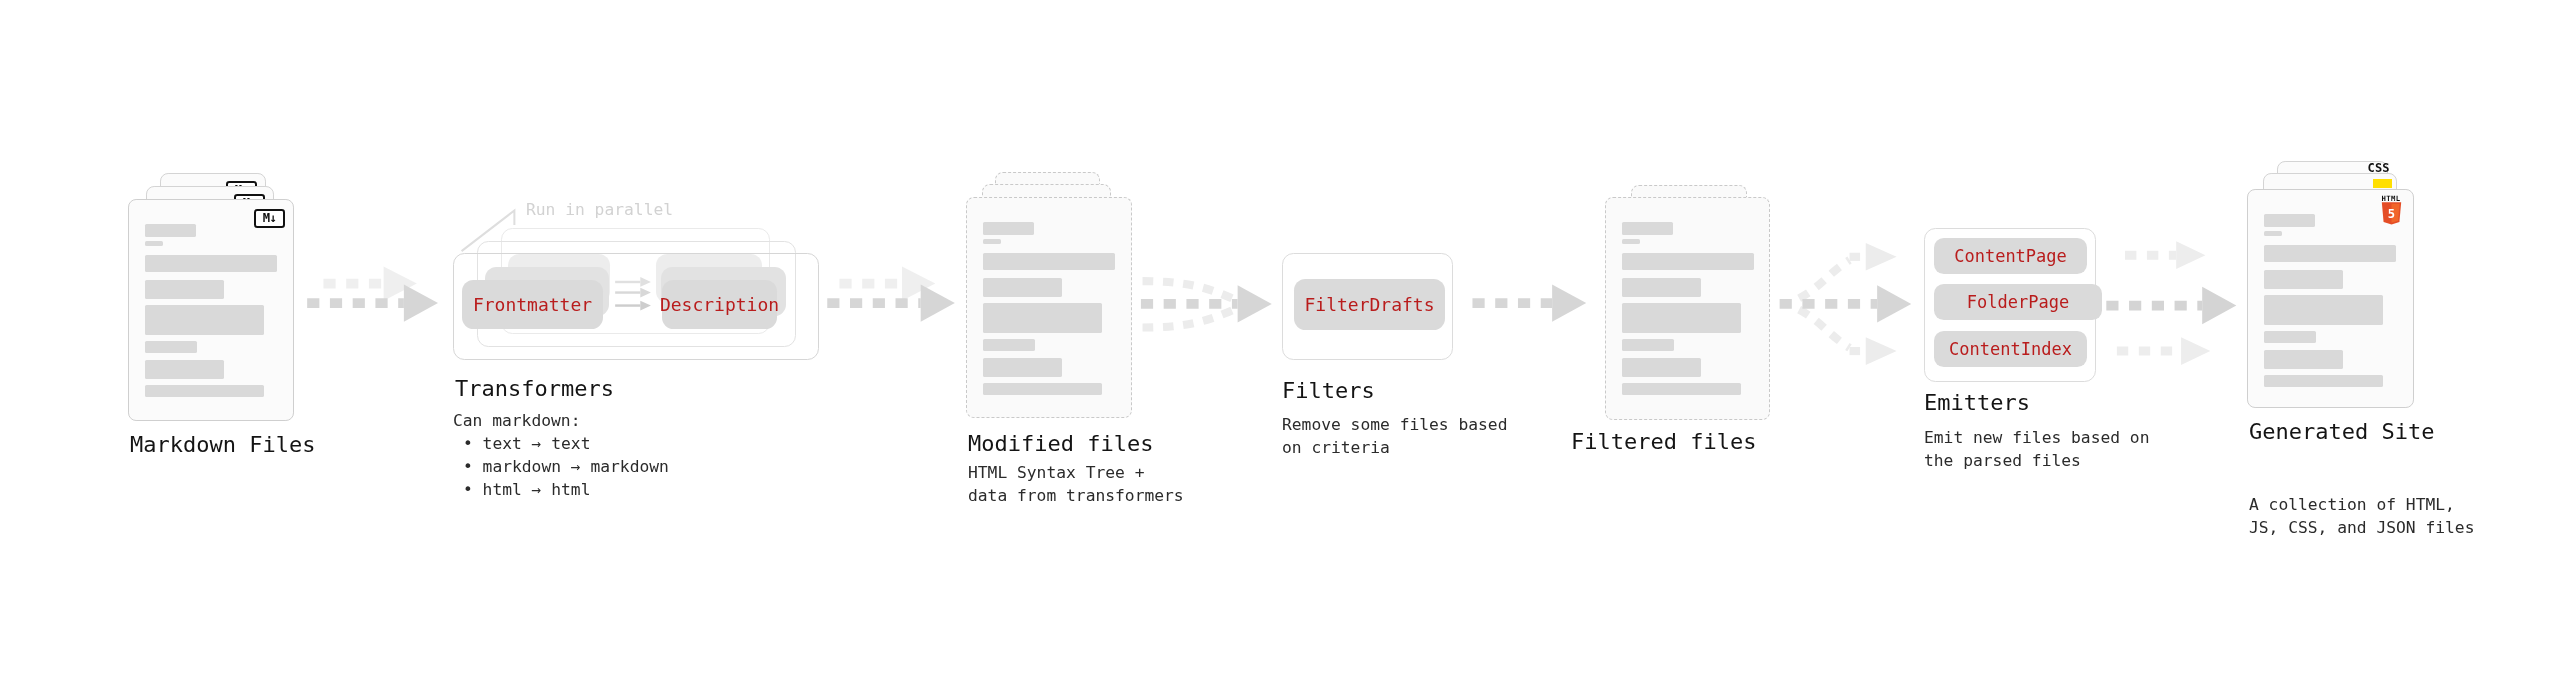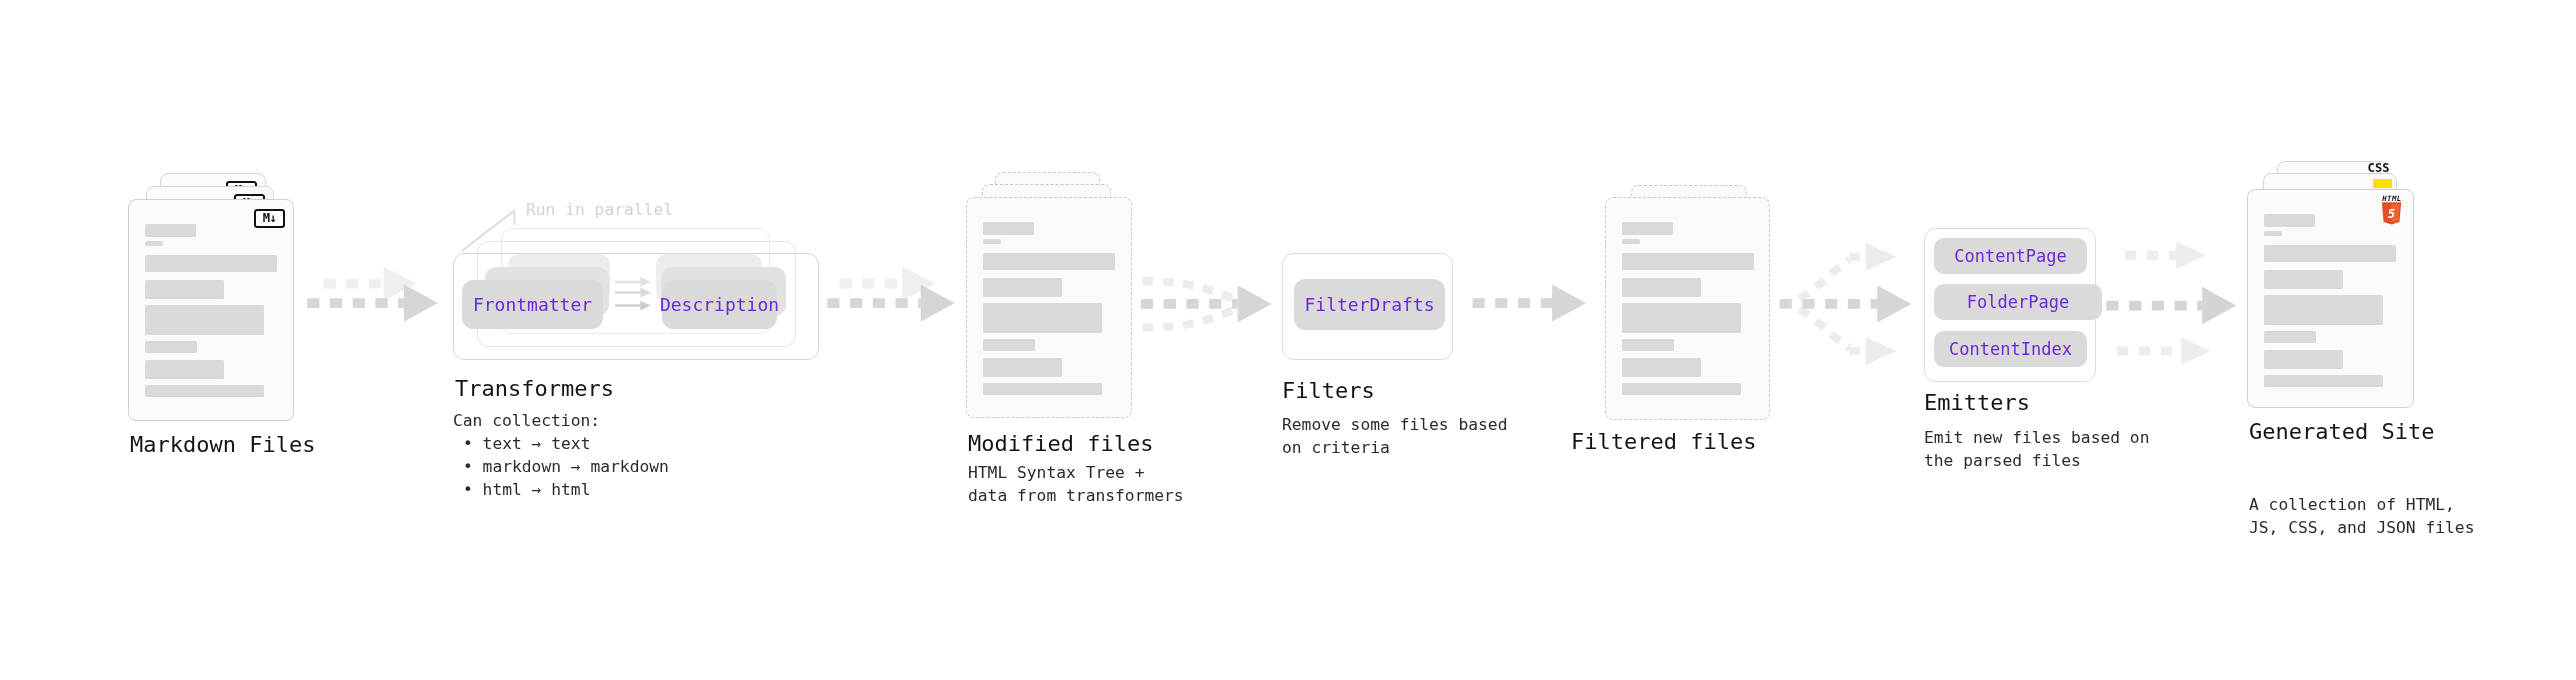--- a/index.html
+++ b/index.html
@@ -19,34 +19,34 @@
   .b5{top:105px;width:119px;height:30px;}
   .b6{top:141px;width:52px;height:12.2px;}
   .b7{top:160px;width:79px;height:18.7px;}
   .b8{top:185px;width:119px;height:12.2px;}
   
   .md-badge{position:absolute;top:9px;right:8.1px;width:31px;height:18.7px;border:2px solid #111;
     border-radius:3.3px;background:#fff;display:flex;align-items:center;justify-content:center;
     font-weight:bold;font-size:12.2px;letter-spacing:-0.8px;color:#111;box-sizing:border-box;}
   .md-badge.small{top:6.5px;}
   
-  .html5-badge{position:absolute;top:4.9px;right:10.6px;width:21px;text-align:center;font-style:italic;}
+  .html5-badge{position:absolute;top:4.9px;right:10.6px;width:21px;}
   .html5-badge .word{font-size:7.3px;font-weight:bold;letter-spacing:0.4px;color:#111;line-height:7.3px;}
   .js-badge{position:absolute;top:4.9px;right:4.1px;width:18.7px;height:9px;background:#ffdf00;}
   .css-badge{position:absolute;top:3.3px;right:4.9px;width:14.6px;text-align:center;}
   .css-badge .word{font-size:12px;font-weight:bold;color:#111;line-height:6.5px;letter-spacing:0.2px;}
   .css-badge .bar-blue{margin-top:0.8px;height:3.3px;width:14.6px;background:#2962f1;}
   
   .round-box{position:absolute;border:1.6px solid #dcdcdc;border-radius:11.4px;background:#ffffff;box-sizing:border-box;}
   .t-box{position:absolute;border:1.6px solid;border-radius:11.4px;background:transparent;box-sizing:border-box;}
   .t1{border-color:#d6d6d6;}
   .t2{border-color:#e2e2e2;}
   .t3{border-color:#eaeaea;}
   .pill{position:absolute;background:#dadada;border-radius:11.4px;display:flex;align-items:center;
-    justify-content:center;font-size:17px;color:#6d28d9;box-sizing:border-box;}
+    justify-content:center;font-size:17px;color:#b91c1c;box-sizing:border-box;}
   .gp{position:absolute;border-radius:11.4px;}
   .g1{background:#e2e2e2;}
   .g2{background:#ededed;}
   
   .heading{position:absolute;font-size:22px;color:#141414;white-space:nowrap;}
   .desc{position:absolute;font-size:16.3px;line-height:23px;color:#2b2b2b;white-space:nowrap;}
   .annotation{position:absolute;font-size:16.3px;color:#d2d2d2;white-space:nowrap;}
   .arrows{position:absolute;left:0;top:0;pointer-events:none;}
 </style>
 </head>
@@ -84,21 +84,21 @@
     <div class="gp g2" style="left:656px;top:254px;width:106px;height:49px;"></div>
     <div class="gp g1" style="left:485px;top:267px;width:124px;height:49px;"></div>
     <div class="gp g1" style="left:661px;top:267px;width:125px;height:49px;"></div>
 
     <div class="pill" style="left:462px;top:280px;width:141px;height:49px;font-size:18px;">Frontmatter</div>
     <div class="pill" style="left:662px;top:280px;width:115px;height:49px;font-size:18px;">Description</div>
 
     <div class="annotation" style="left:526px;top:200px;">Run in parallel</div>
 
     <div class="heading" style="left:455px;top:376px;">Transformers</div>
-    <div class="desc" style="left:453px;top:409px;">Can collection:</div>
+    <div class="desc" style="left:453px;top:409px;">Can markdown:</div>
     <div class="desc" style="left:463px;top:432px;">
       <div>• text → text</div>
       <div>• markdown → markdown</div>
       <div>• html → html</div>
     </div>
   </div>
 
   <div>
     <div class="doc dashed" style="left:995px;top:172px;width:105px;height:37px;"></div>
     <div class="doc dashed" style="left:982px;top:184px;width:129px;height:37px;"></div>

